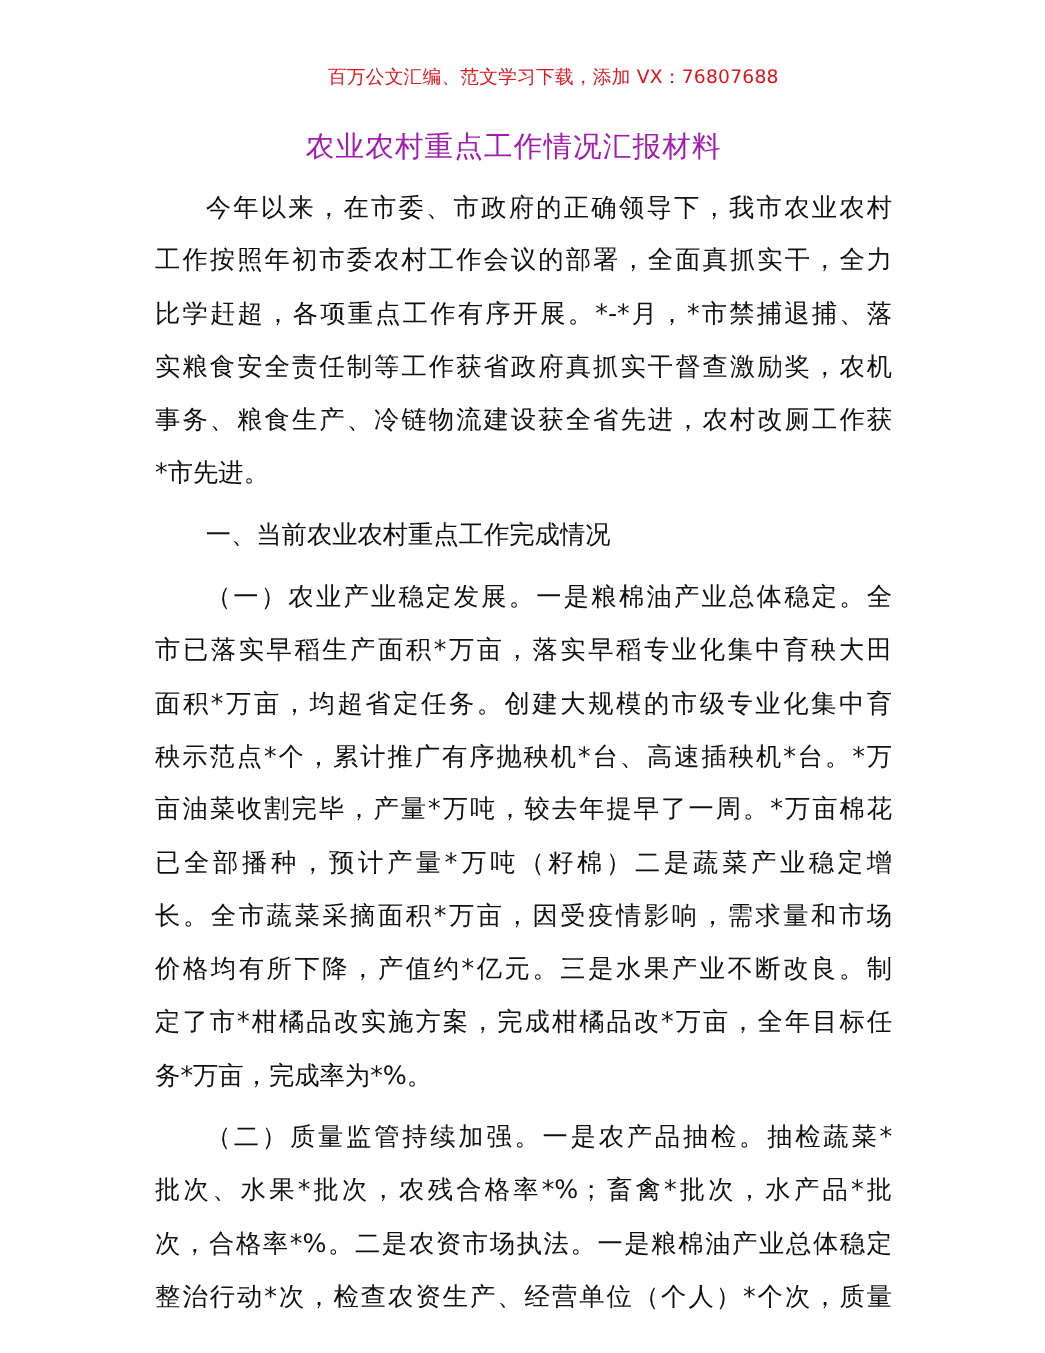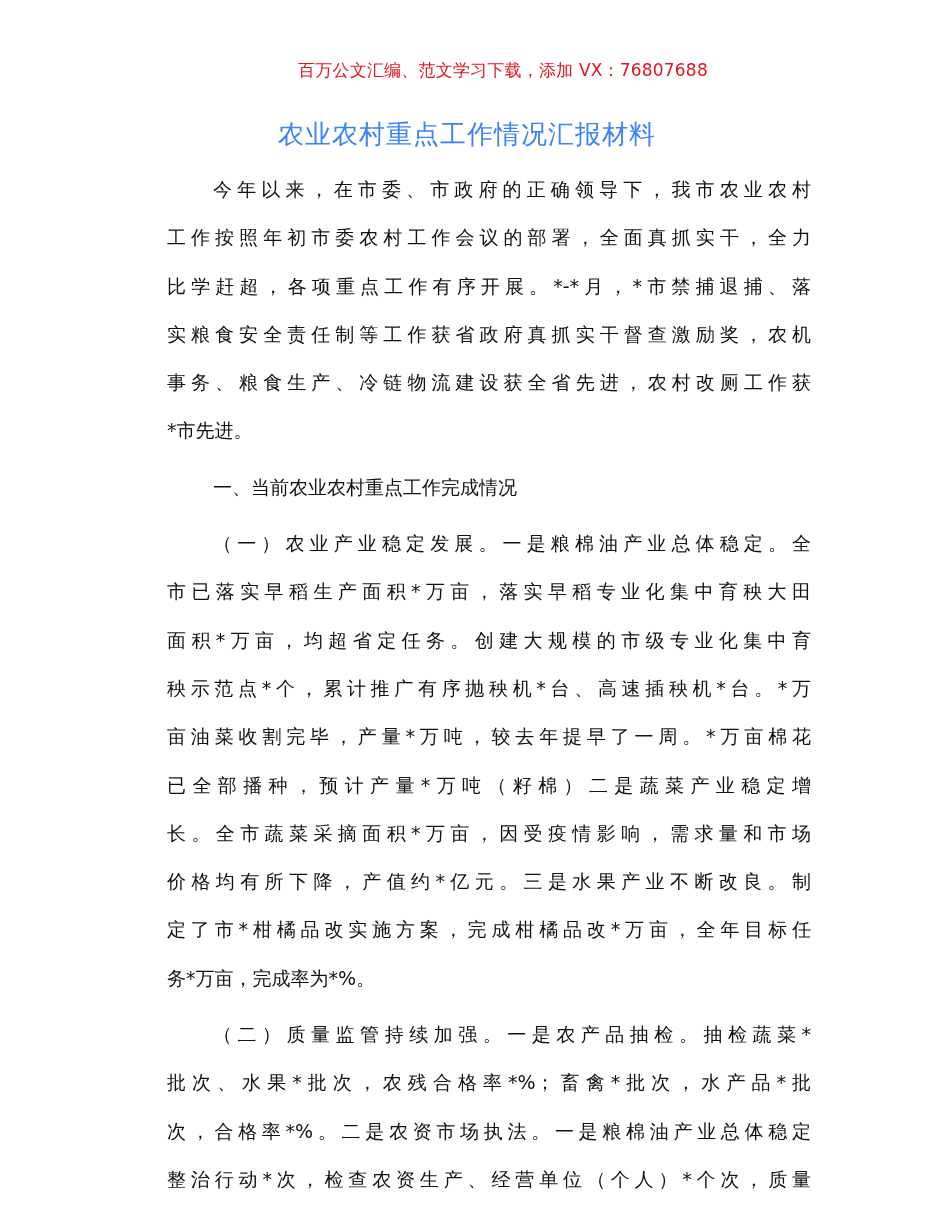--- a/index.html
+++ b/index.html
@@ -28,38 +28,37 @@
       padding-left: 28px;
     }
     .title {
       position: absolute;
       top: 114px;
       left: 0;
       width: 934px;
       text-align: center;
       font-size: 26px;
       line-height: 40px;
-      color: #3b82f6;
+      color: #a21caf;
       letter-spacing: 1px;
     }
     .body-text {
       position: absolute;
       left: 141px;
       width: 670px;
       top: 165px;
     }
     .line {
       height: 48.3px;
       line-height: 48.3px;
-      font-size: 19px;
+      font-size: 23px;
       white-space: nowrap;
       text-align: justify;
       text-align-last: justify;
       overflow: visible;
-      margin-left: 26px;
     }
     .line.last {
       text-align-last: left;
     }
     .line.indent {
       padding-left: 46px;
     }
     .gap {
       height: 8px;
     }

